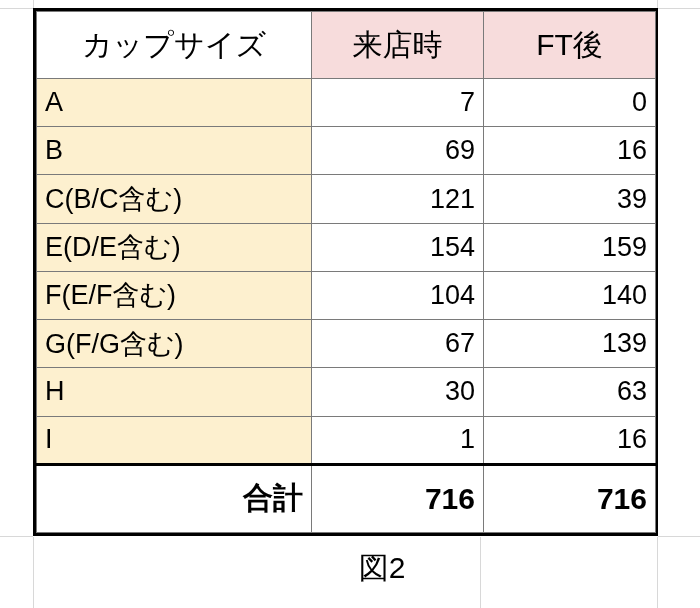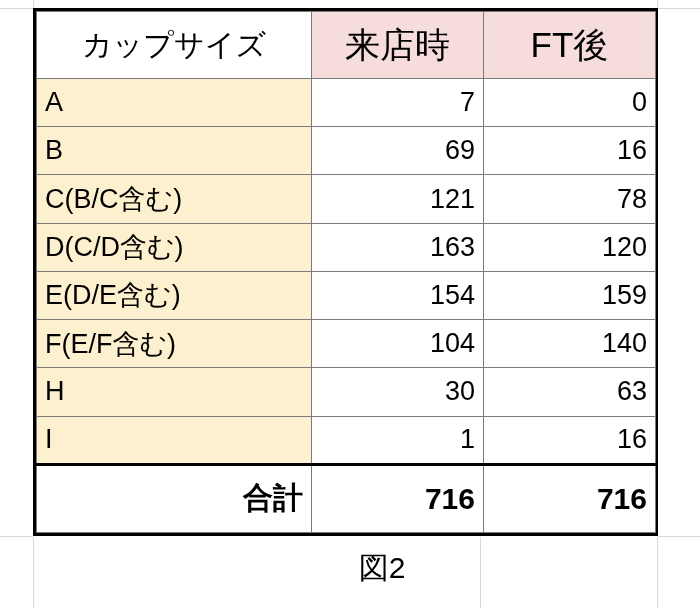--- a/index.html
+++ b/index.html
@@ -49,21 +49,21 @@
   }
 
   
   col.c-label { width: 275px; }
   col.c-num   { width: 172px; }
 
   
   tr.head th {
     background: #f7dcdc;
     text-align: center;
-    font-size: 35px;
+    font-size: 30px;
     height: 67px;
     color: #000;
   }
   tr.head th.label-head {
     background: #ffffff;
     font-size: 30px;
   }
 
   
   tr.row td {
@@ -143,36 +143,36 @@
         <td class="num">0</td>
       </tr>
       <tr class="row">
         <td class="label">B</td>
         <td class="num">69</td>
         <td class="num">16</td>
       </tr>
       <tr class="row">
         <td class="label">C(B/C含む)</td>
         <td class="num">121</td>
-        <td class="num">78</td>
-      </tr>
-      <tr class="row">
-        <td class="label">D(C/D含む)</td>
-        <td class="num">163</td>
-        <td class="num">120</td>
+        <td class="num">39</td>
       </tr>
       <tr class="row">
         <td class="label">E(D/E含む)</td>
         <td class="num">154</td>
         <td class="num">159</td>
       </tr>
       <tr class="row">
         <td class="label">F(E/F含む)</td>
         <td class="num">104</td>
         <td class="num">140</td>
+      </tr>
+      <tr class="row">
+        <td class="label">G(F/G含む)</td>
+        <td class="num">67</td>
+        <td class="num">139</td>
       </tr>
       <tr class="row">
         <td class="label">H</td>
         <td class="num">30</td>
         <td class="num">63</td>
       </tr>
       <tr class="row">
         <td class="label">I</td>
         <td class="num">1</td>
         <td class="num">16</td>

